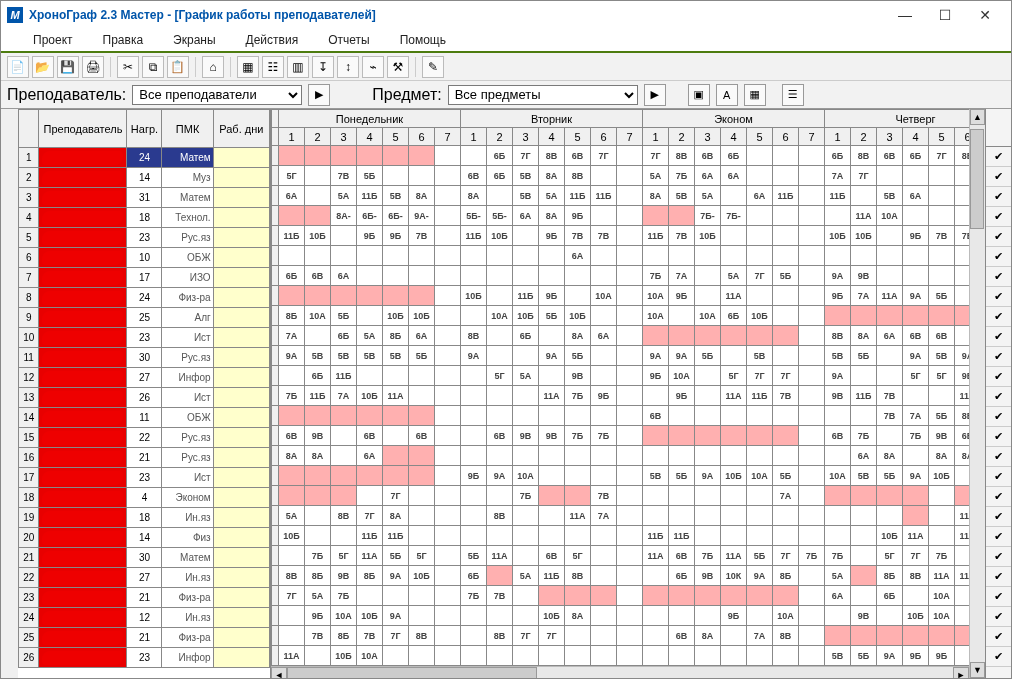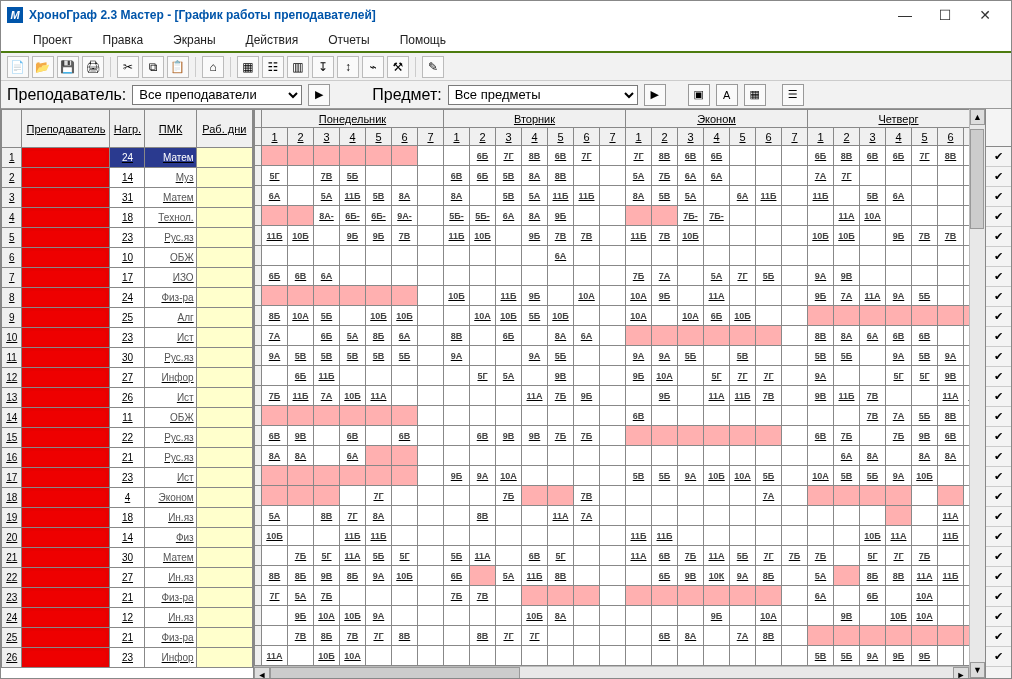--- a/index.html
+++ b/index.html
@@ -13,25 +13,25 @@
 .menubar .mitem { padding:3px 8px; color:#222; font-size:12px;}
 .toolbar { height:28px; background:#f2f2f2; border-bottom:1px solid #ccc; display:flex; align-items:center; padding:0 6px; gap:3px;}
 .tbtn { width:22px; height:22px; border:1px solid #bbb; background:#fafafa; display:flex; align-items:center; justify-content:center; font-size:12px; }
 .tsep { width:1px; height:20px; background:#ccc; margin:0 3px;}
 .filterbar { height:28px; background:#f2f2f2; border-bottom:1px solid #999; display:flex; align-items:center; padding:0 6px; gap:6px;}
 .filterbar label { font-size:16px;text-align:center;}
 .filterbar select { font-size:13px; height:20px; border:1px solid #7a7a7a; background:#fff; padding:0 2px;}
 .filterbar .smbtn { width:22px; height:22px; border:1px solid #999; background:#fafafa; display:flex; align-items:center; justify-content:center; font-size:11px;}
 
 .workspace { flex:1; display:flex; overflow:hidden; position:relative; background:#f0f0f0;}
-.leftpane { width:253px; border-right:1px solid #888; background:#fff; display:flex; flex-direction:column; overflow:hidden;}
+.leftpane { width:253px; border-right:1px solid #888; background:#fff; display:flex; flex-direction:column; overflow:hidden;margin-left:17px;}
 .rightpane { flex:1; background:#fff; overflow:auto; position:relative;}
 .checkcol { width:26px; background:#f4f4f4; border-left:1px solid #888; display:flex; flex-direction:column;}
 
-table { border-collapse:collapse;text-decoration:underline; }
+table { border-collapse:collapse; }
 .hdr th { background:#f0f0f0; border:1px solid #888; font-weight:normal; font-size:11px; padding:1px 3px; height:18px;}
 .leftpane .hdr th { height:38px; }
 td { border:1px solid #888; font-size:10px; padding:0 2px; height:20px; text-align:center; white-space:nowrap;}
 .rownum { background:#f0f0f0; text-align:center; width:20px;}
 .teacher-cell { background:#e80000; color:#fff; text-align:left; width:85px; position:relative; overflow:hidden;}
 .teacher-redacted { background:#e00; border-radius:8px 4px 8px 4px; height:14px; margin:1px;}
 .nagr { width:30px; text-align:center; background:#fff;}
 .nagr.sel { background:#2a3a8f; color:#fff;}
 .pmk { width:50px; text-align:right; background:#fff; color:#555;}
 .pmk.sel { background:#2a3a8f; color:#fff;}

